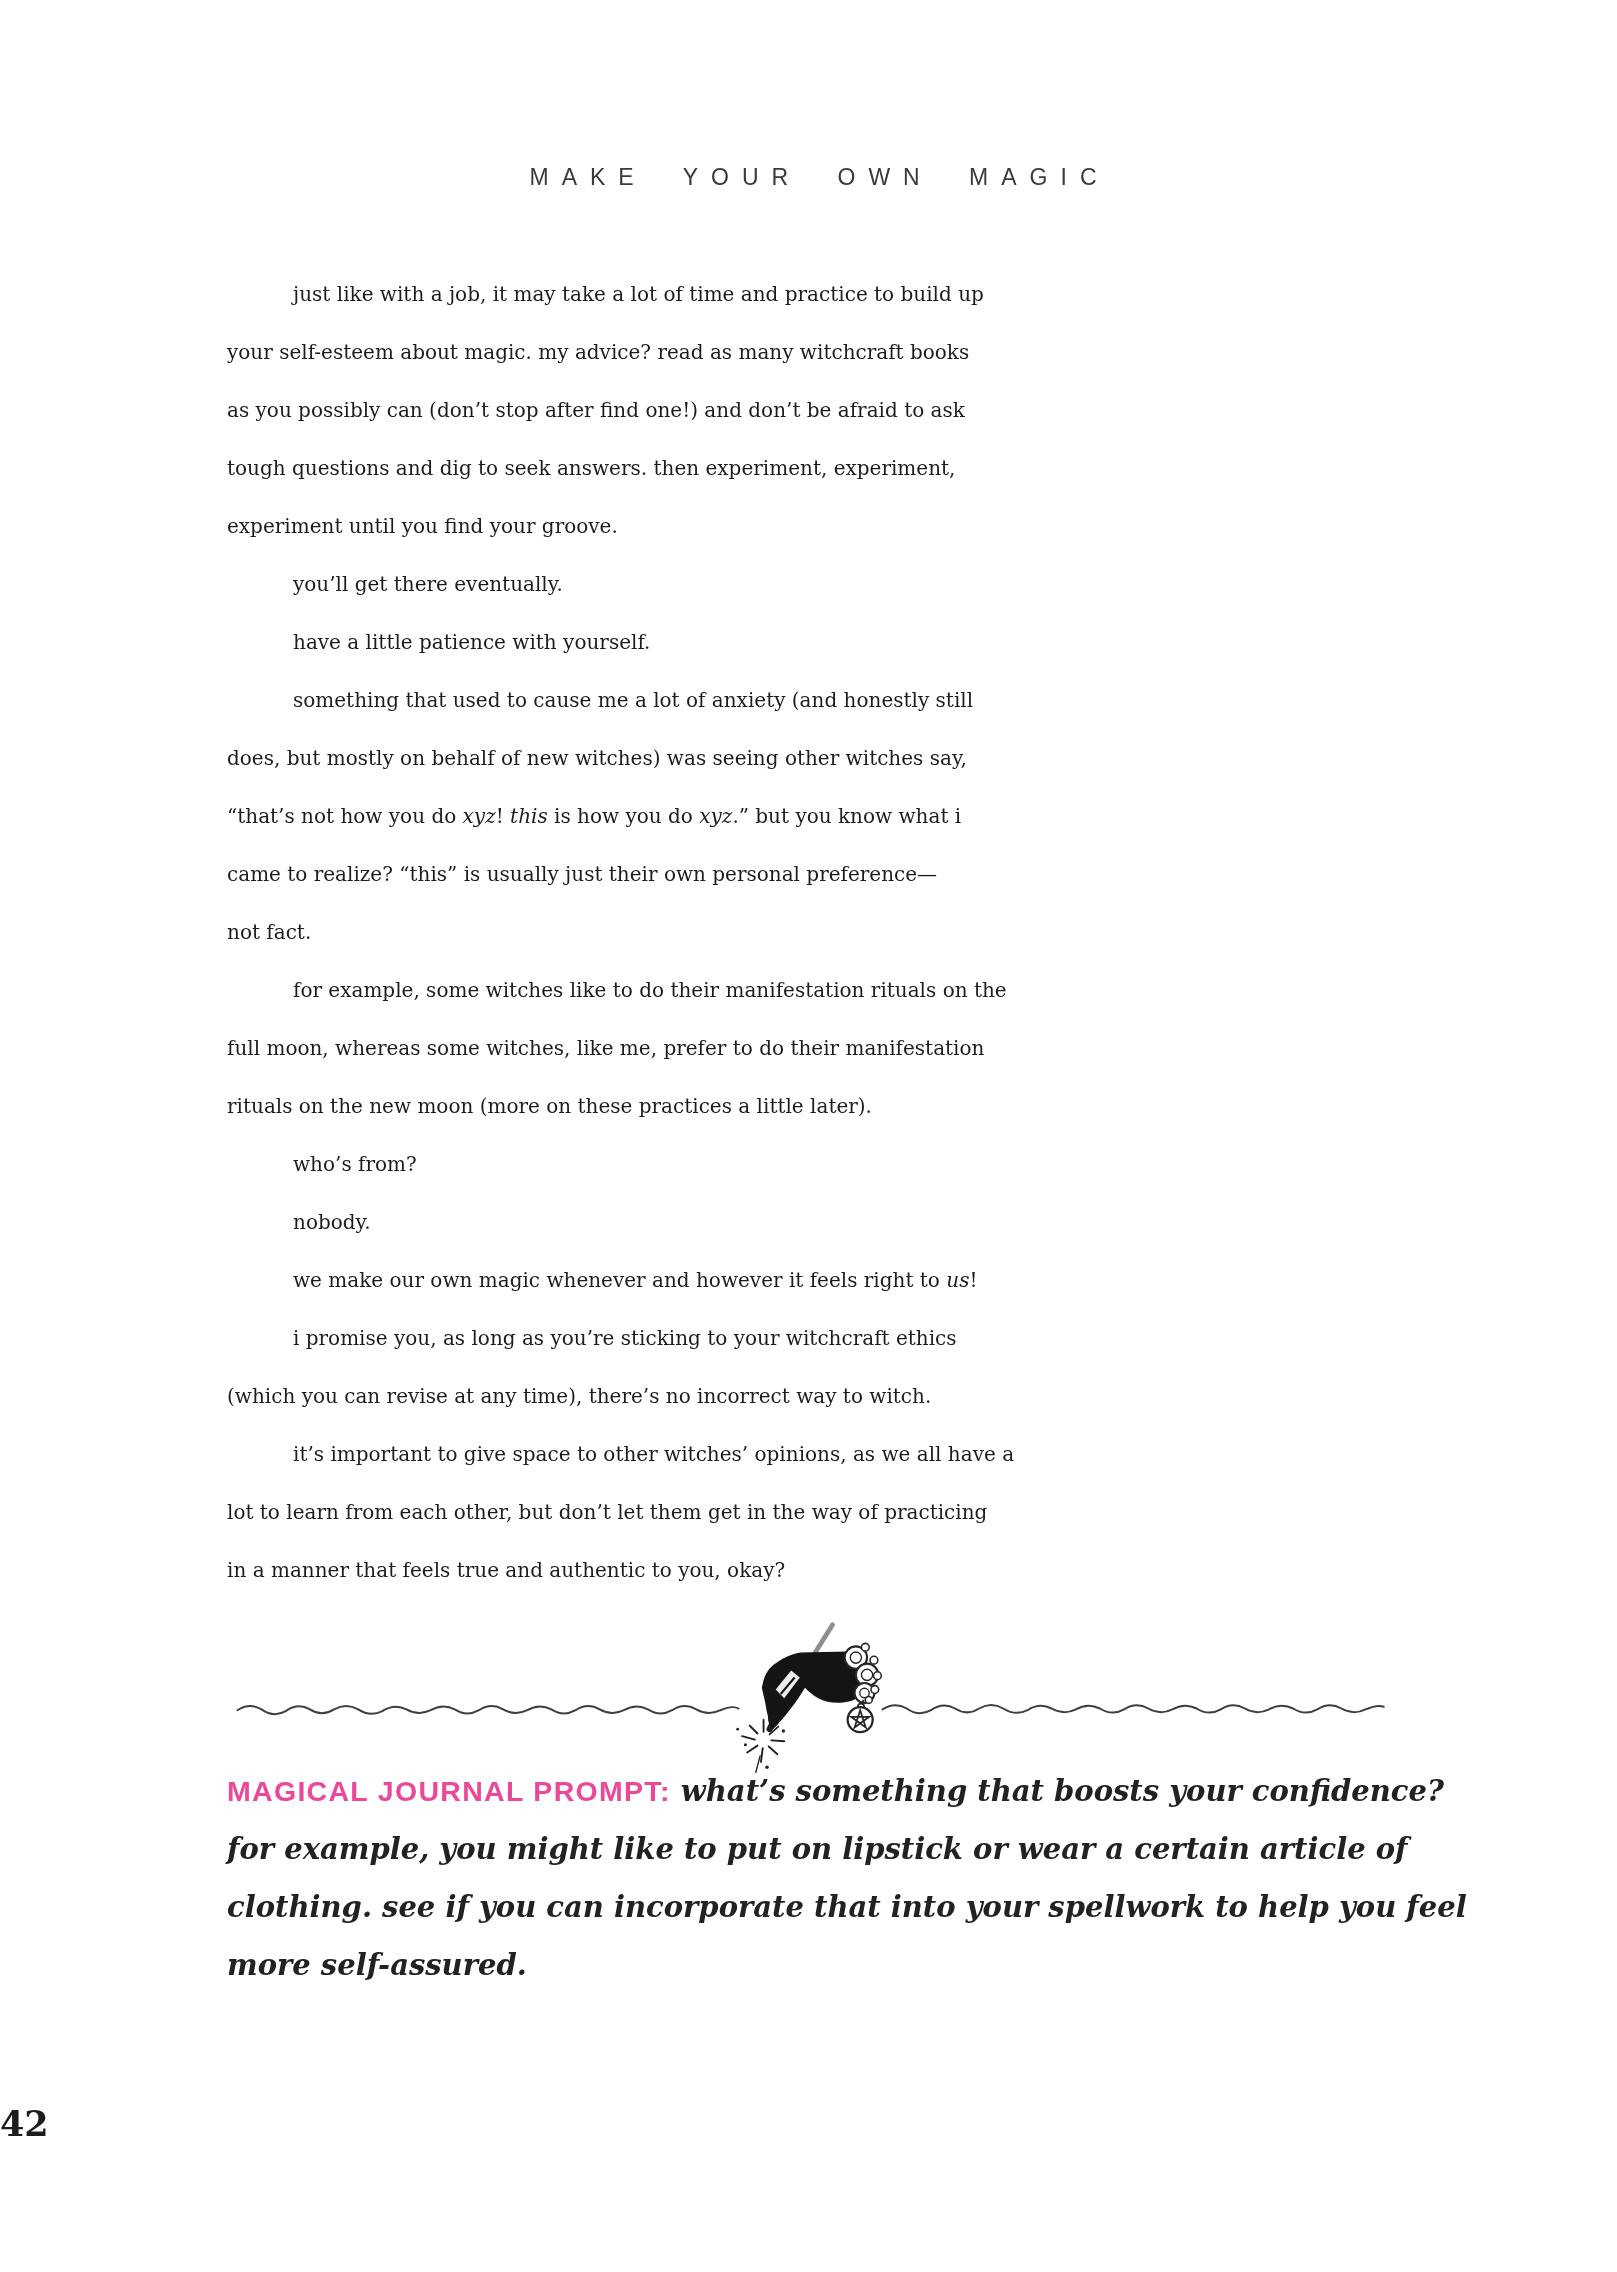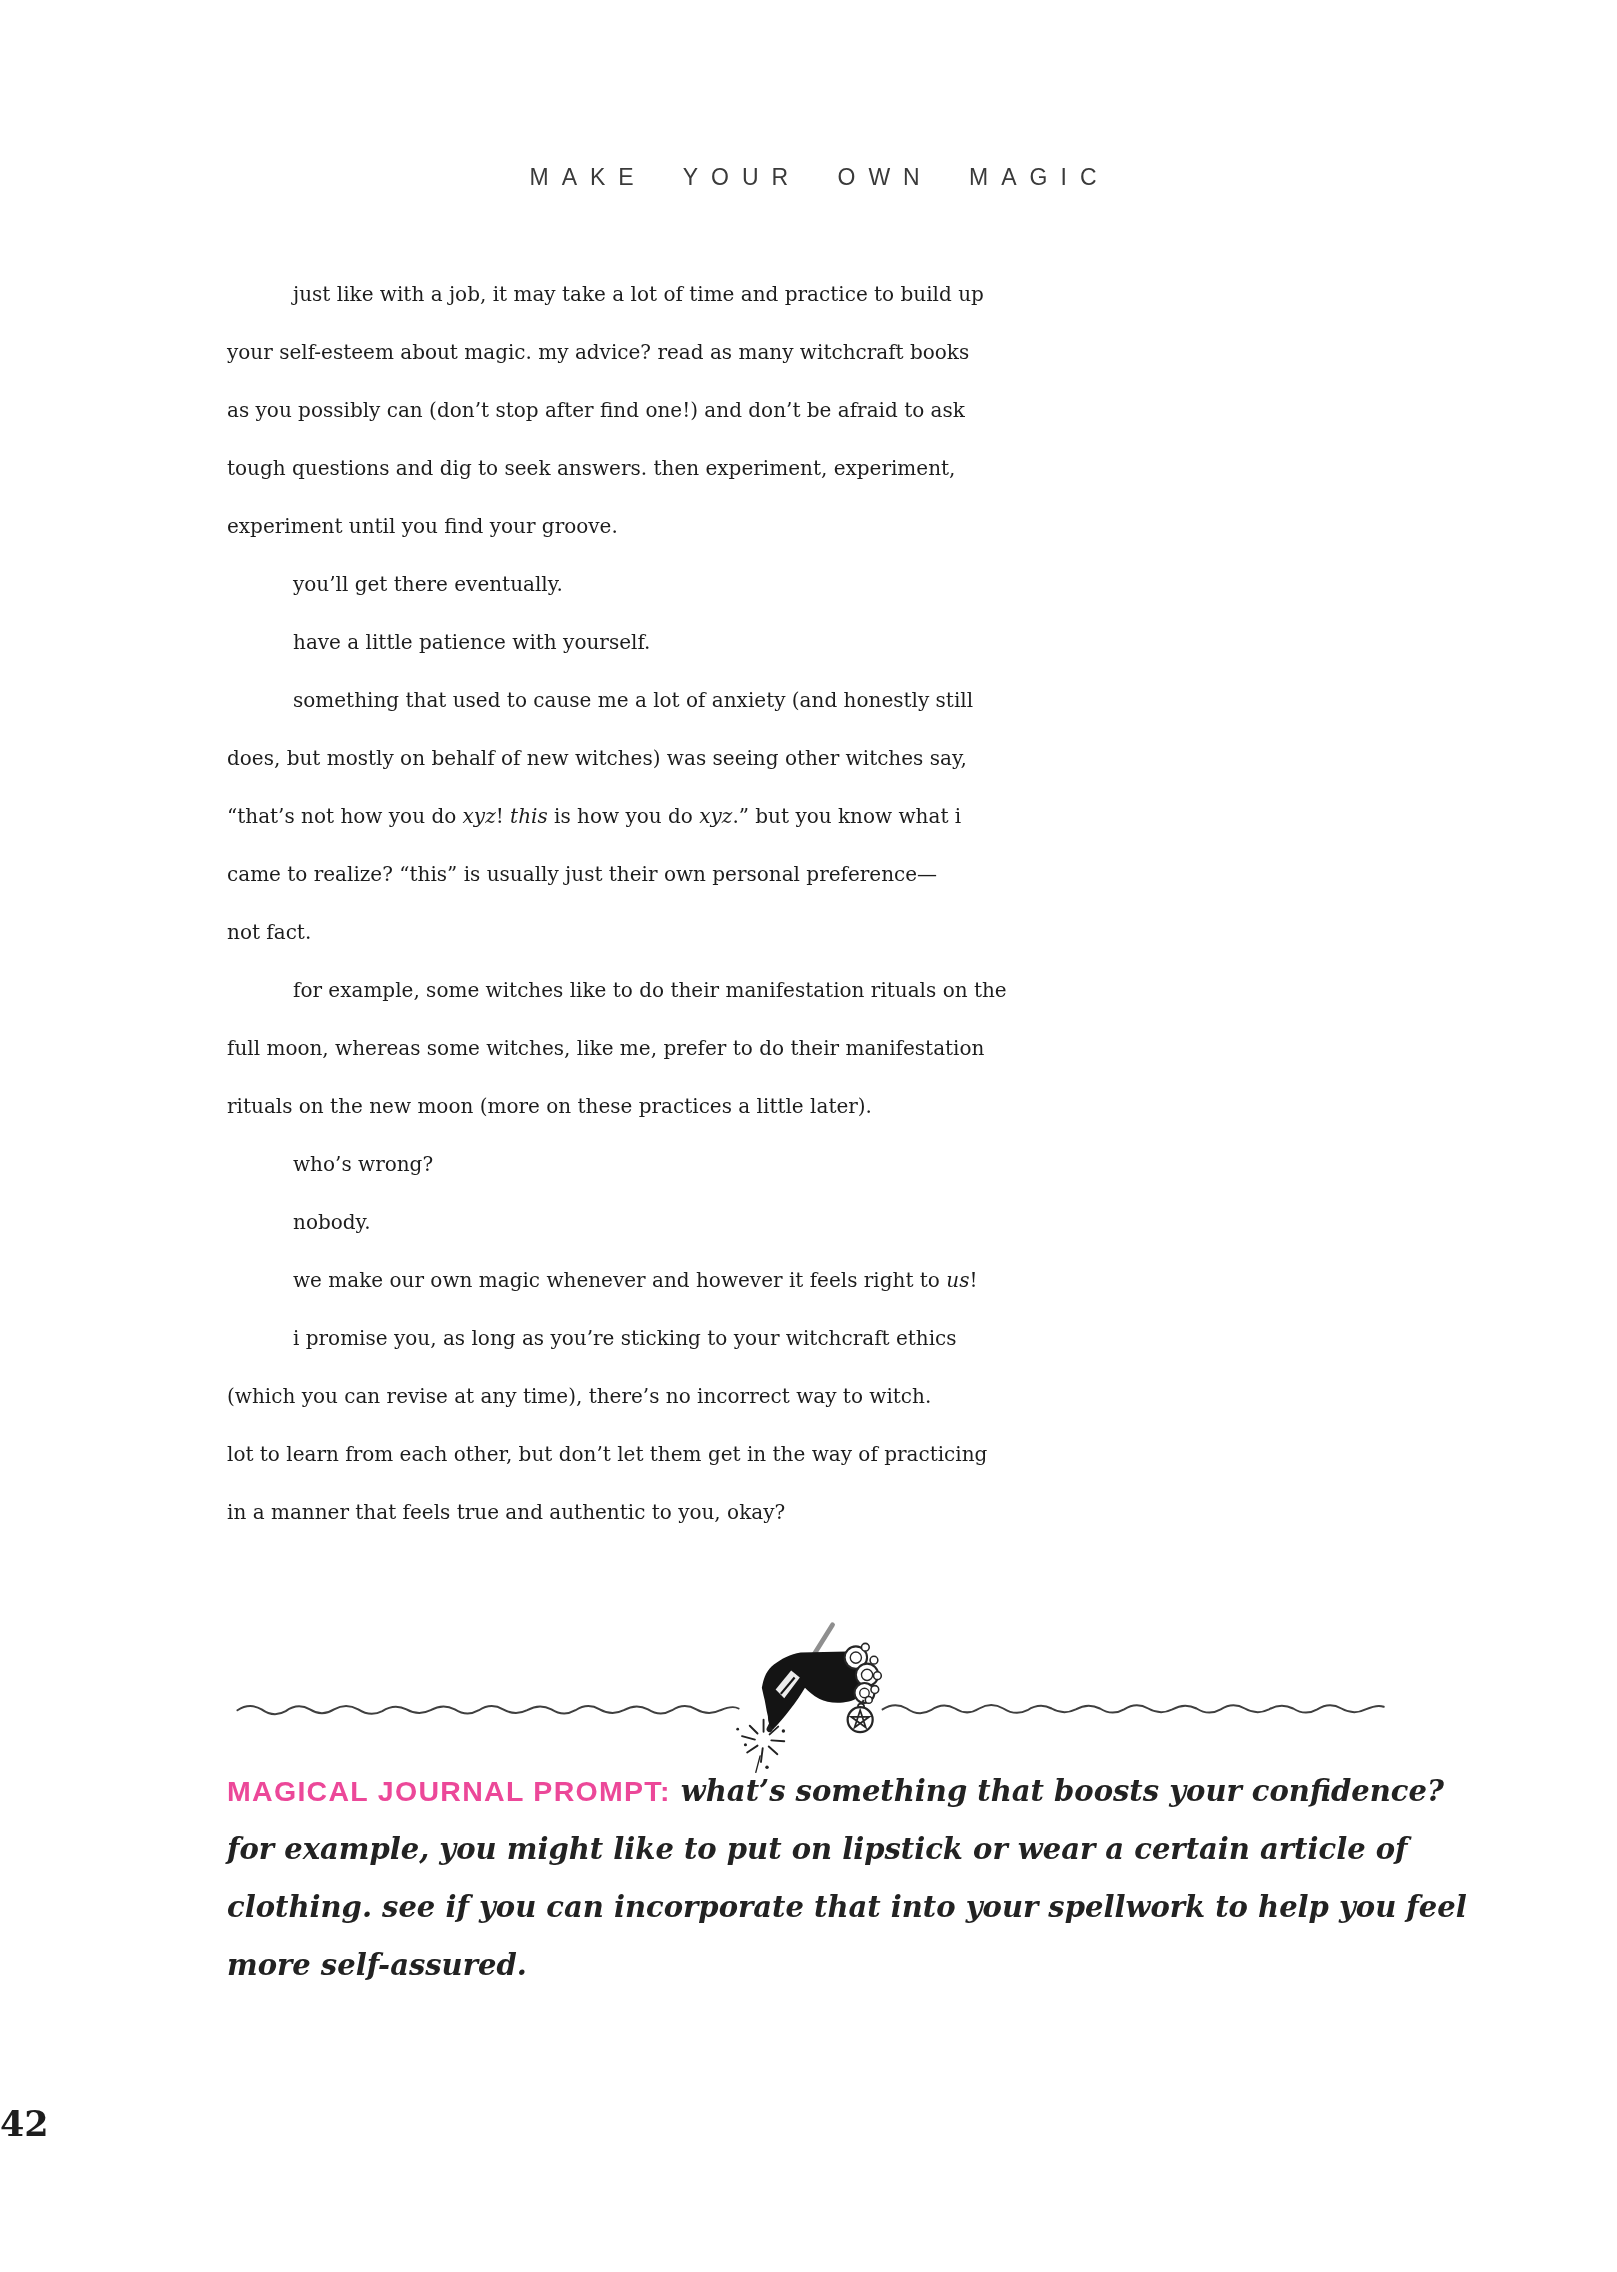--- a/index.html
+++ b/index.html
@@ -76,33 +76,34 @@
         <div class="line"><span>“that’s not how you do </span><span class="it">xyz</span><span>! </span><span class="it">this</span><span> is how you do </span><span class="it">xyz</span><span>.” but you know what i</span></div>
         <div class="line"><span>came to realize? “this” is usually just their own personal preference—</span></div>
         <div class="line"><span>not fact.</span></div>
       </div>
       <div>
         <div class="line indent"><span>for example, some witches like to do their manifestation rituals on the</span></div>
         <div class="line"><span>full moon, whereas some witches, like me, prefer to do their manifestation</span></div>
         <div class="line"><span>rituals on the new moon (more on these practices a little later).</span></div>
       </div>
       <div>
-        <div class="line indent"><span>who’s wrong?</span></div>
+        <div class="line indent"><span>who’s from?</span></div>
       </div>
       <div>
         <div class="line indent"><span>nobody.</span></div>
       </div>
       <div>
         <div class="line indent"><span>we make our own magic whenever and however it feels right to </span><span class="it">us</span><span>!</span></div>
       </div>
       <div>
         <div class="line indent"><span>i promise you, as long as you’re sticking to your witchcraft ethics</span></div>
         <div class="line"><span>(which you can revise at any time), there’s no incorrect way to witch.</span></div>
       </div>
       <div>
+        <div class="line indent"><span>it’s important to give space to other witches’ opinions, as we all have a</span></div>
         <div class="line"><span>lot to learn from each other, but don’t let them get in the way of practicing</span></div>
         <div class="line"><span>in a manner that feels true and authentic to you, okay?</span></div>
       </div>
     </div>
 
   <svg class="divider-svg" viewBox="0 0 1370 240" xmlns="http://www.w3.org/2000/svg">
 
     <path d="M20 122 q14 -9 28 -1 q14 10 28 2 q14 -10 28 -2 q14 9 28 0 q14 -8 28 0 q14 9 28 2 q14 -9 28 -2 q14 8 28 1 q14 -8 28 -1 q14 9 28 1 q14 -9 28 -1 q14 8 28 1 q14 -8 28 -1 q14 9 28 1 q14 -9 28 -1 q14 8 28 1 q14 -8 28 -1 q14 9 28 1 q14 -9 28 -1 q14 8 28 1 q14 -6 21 -2" fill="none" stroke="#3f3f3f" stroke-width="2.3" stroke-linecap="round"></path>
 
     <path d="M768 121 q14 -9 28 -1 q14 10 28 2 q14 -10 28 -2 q14 9 28 0 q14 -8 28 0 q14 9 28 2 q14 -9 28 -2 q14 8 28 1 q14 -8 28 -1 q14 9 28 1 q14 -9 28 -1 q14 8 28 1 q14 -8 28 -1 q14 9 28 1 q14 -9 28 -1 q14 8 28 1 q14 -8 28 -1 q14 9 28 1 q14 -9 28 -1 q14 8 28 1 q14 -6 21 -3" fill="none" stroke="#3f3f3f" stroke-width="2.3" stroke-linecap="round"></path>

